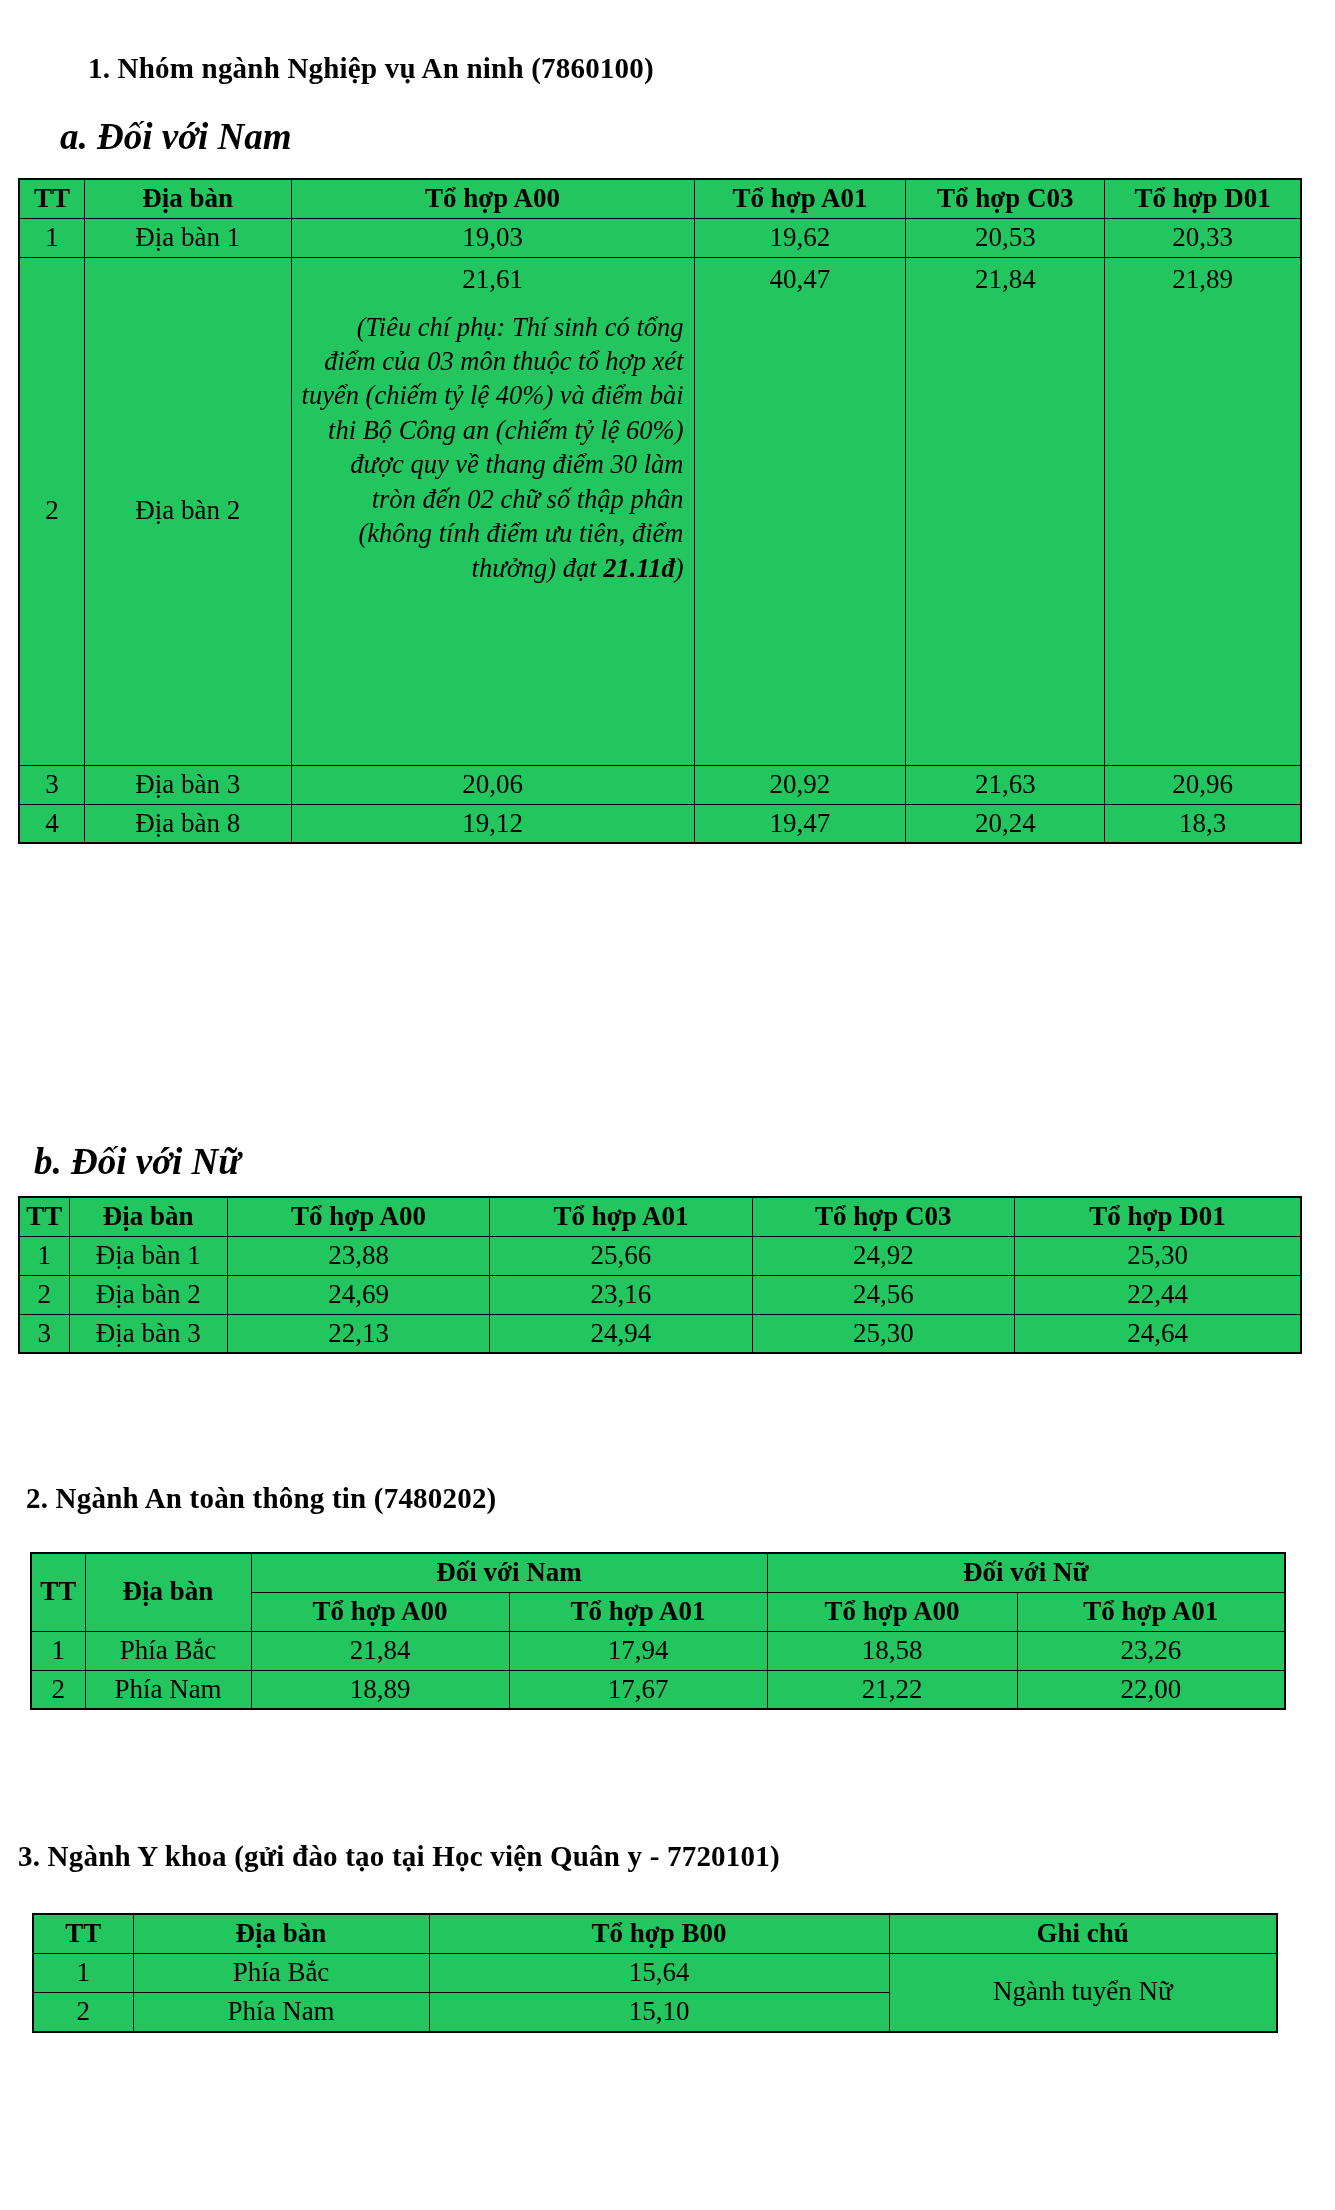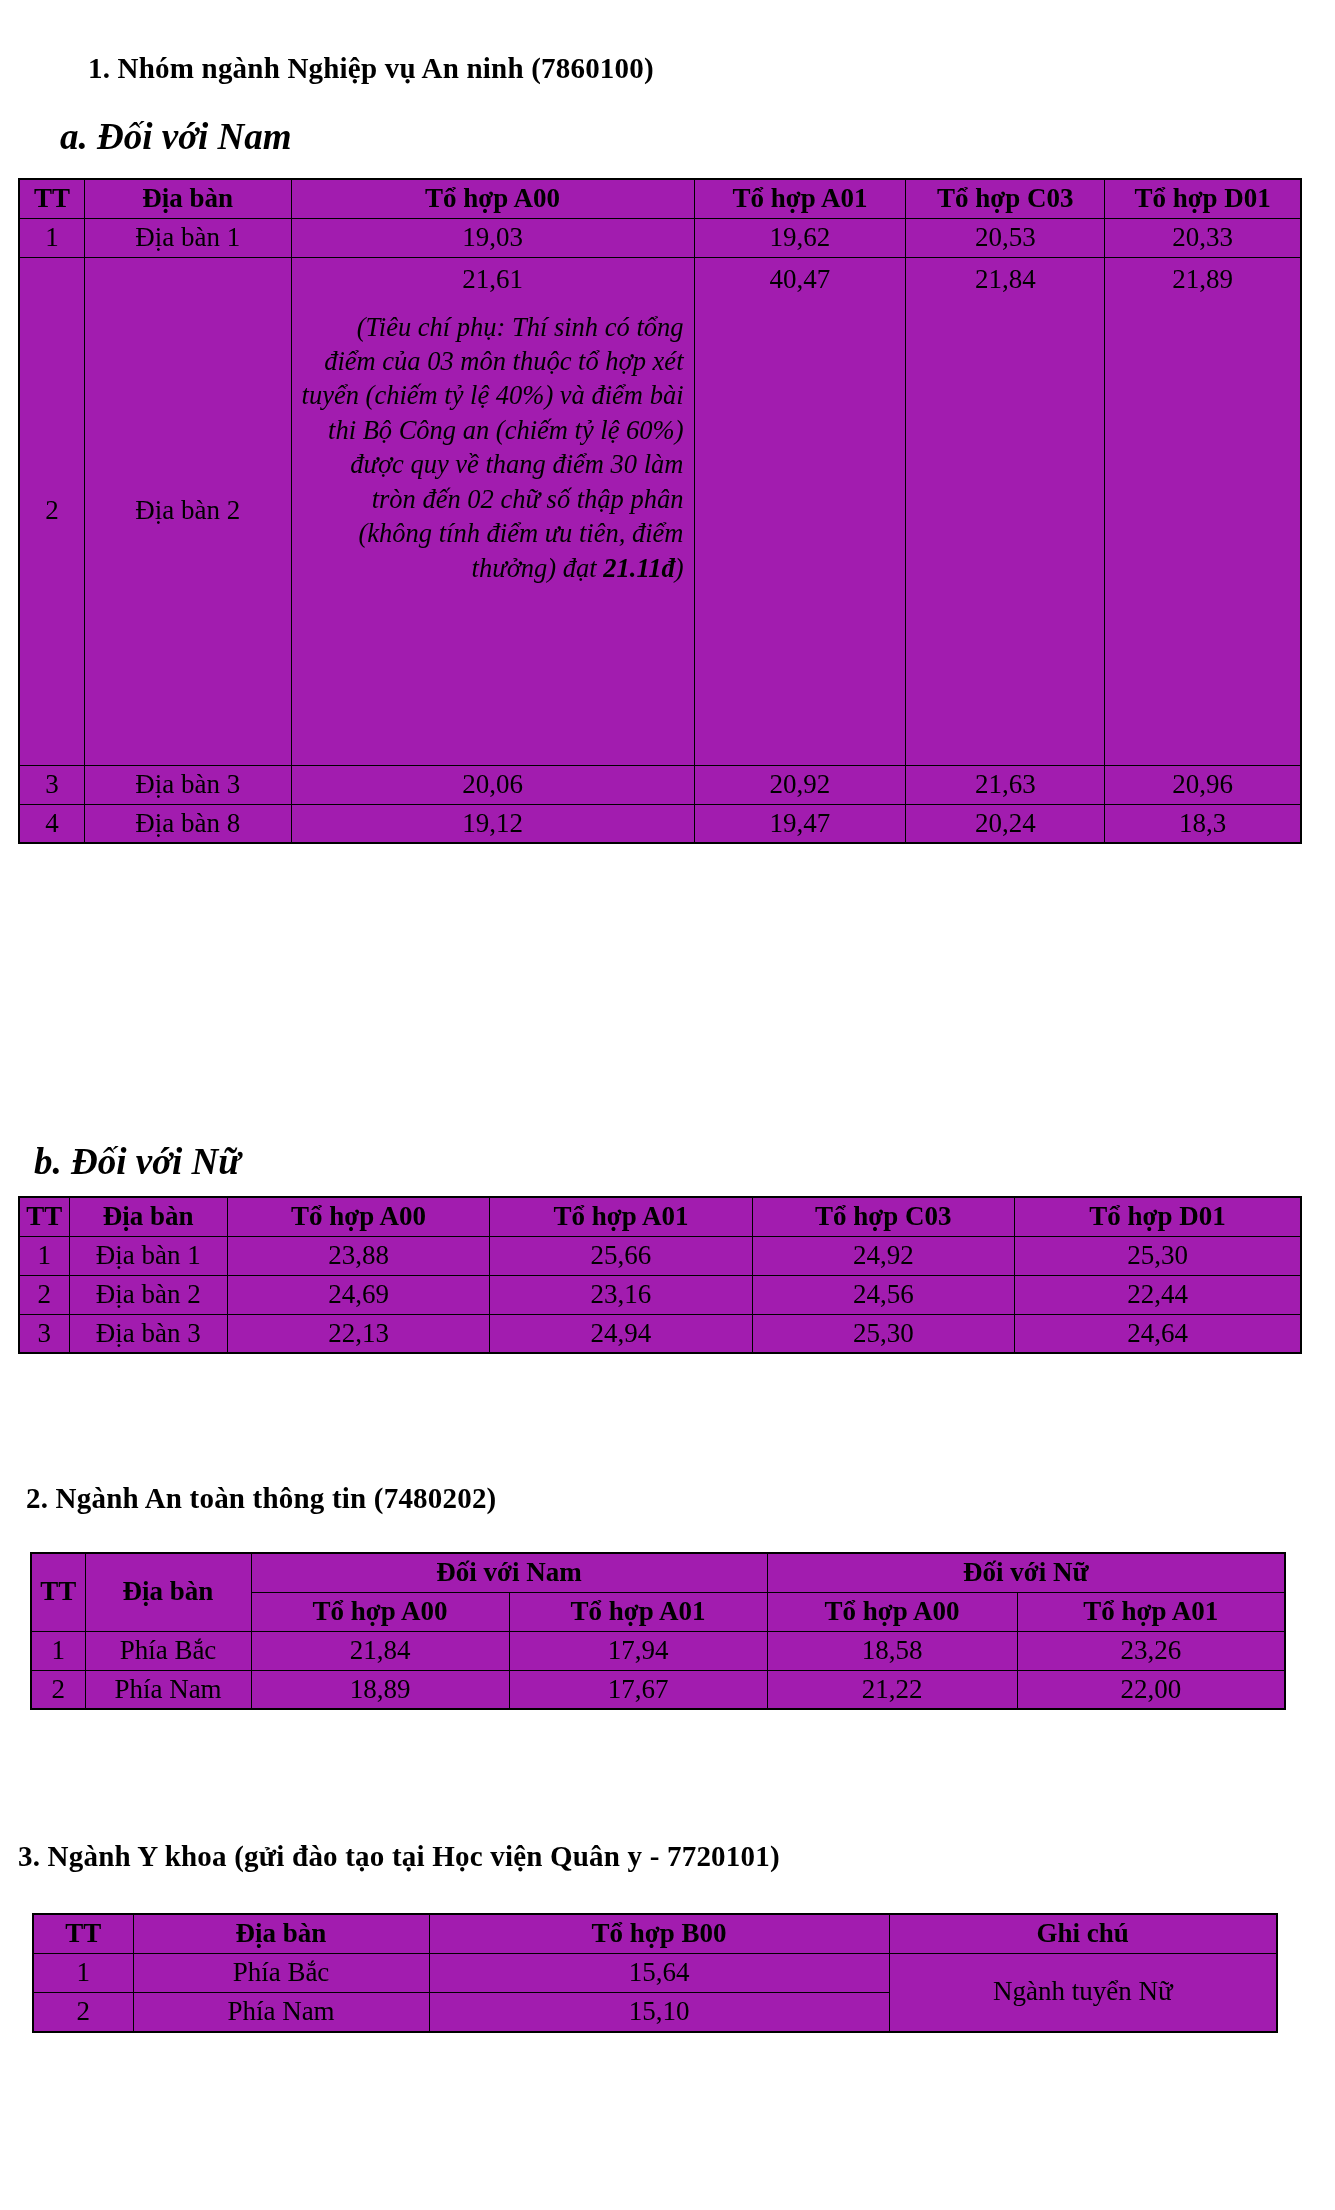--- a/index.html
+++ b/index.html
@@ -31,21 +31,21 @@
   .sub-heading {
     font-size: 37px;
     font-weight: bold;
     font-style: italic;
   }
 
   
   table {
     border-collapse: collapse;
     table-layout: fixed;
-    background: #a21caf;
+    background: #22c55e;
   }
   table td, table th {
     border: 1.6px solid #000;
     padding: 3px 4px;
     font-size: 27px;
     font-weight: normal;
     text-align: center;
     vertical-align: middle;
     line-height: 1.18;
   }

